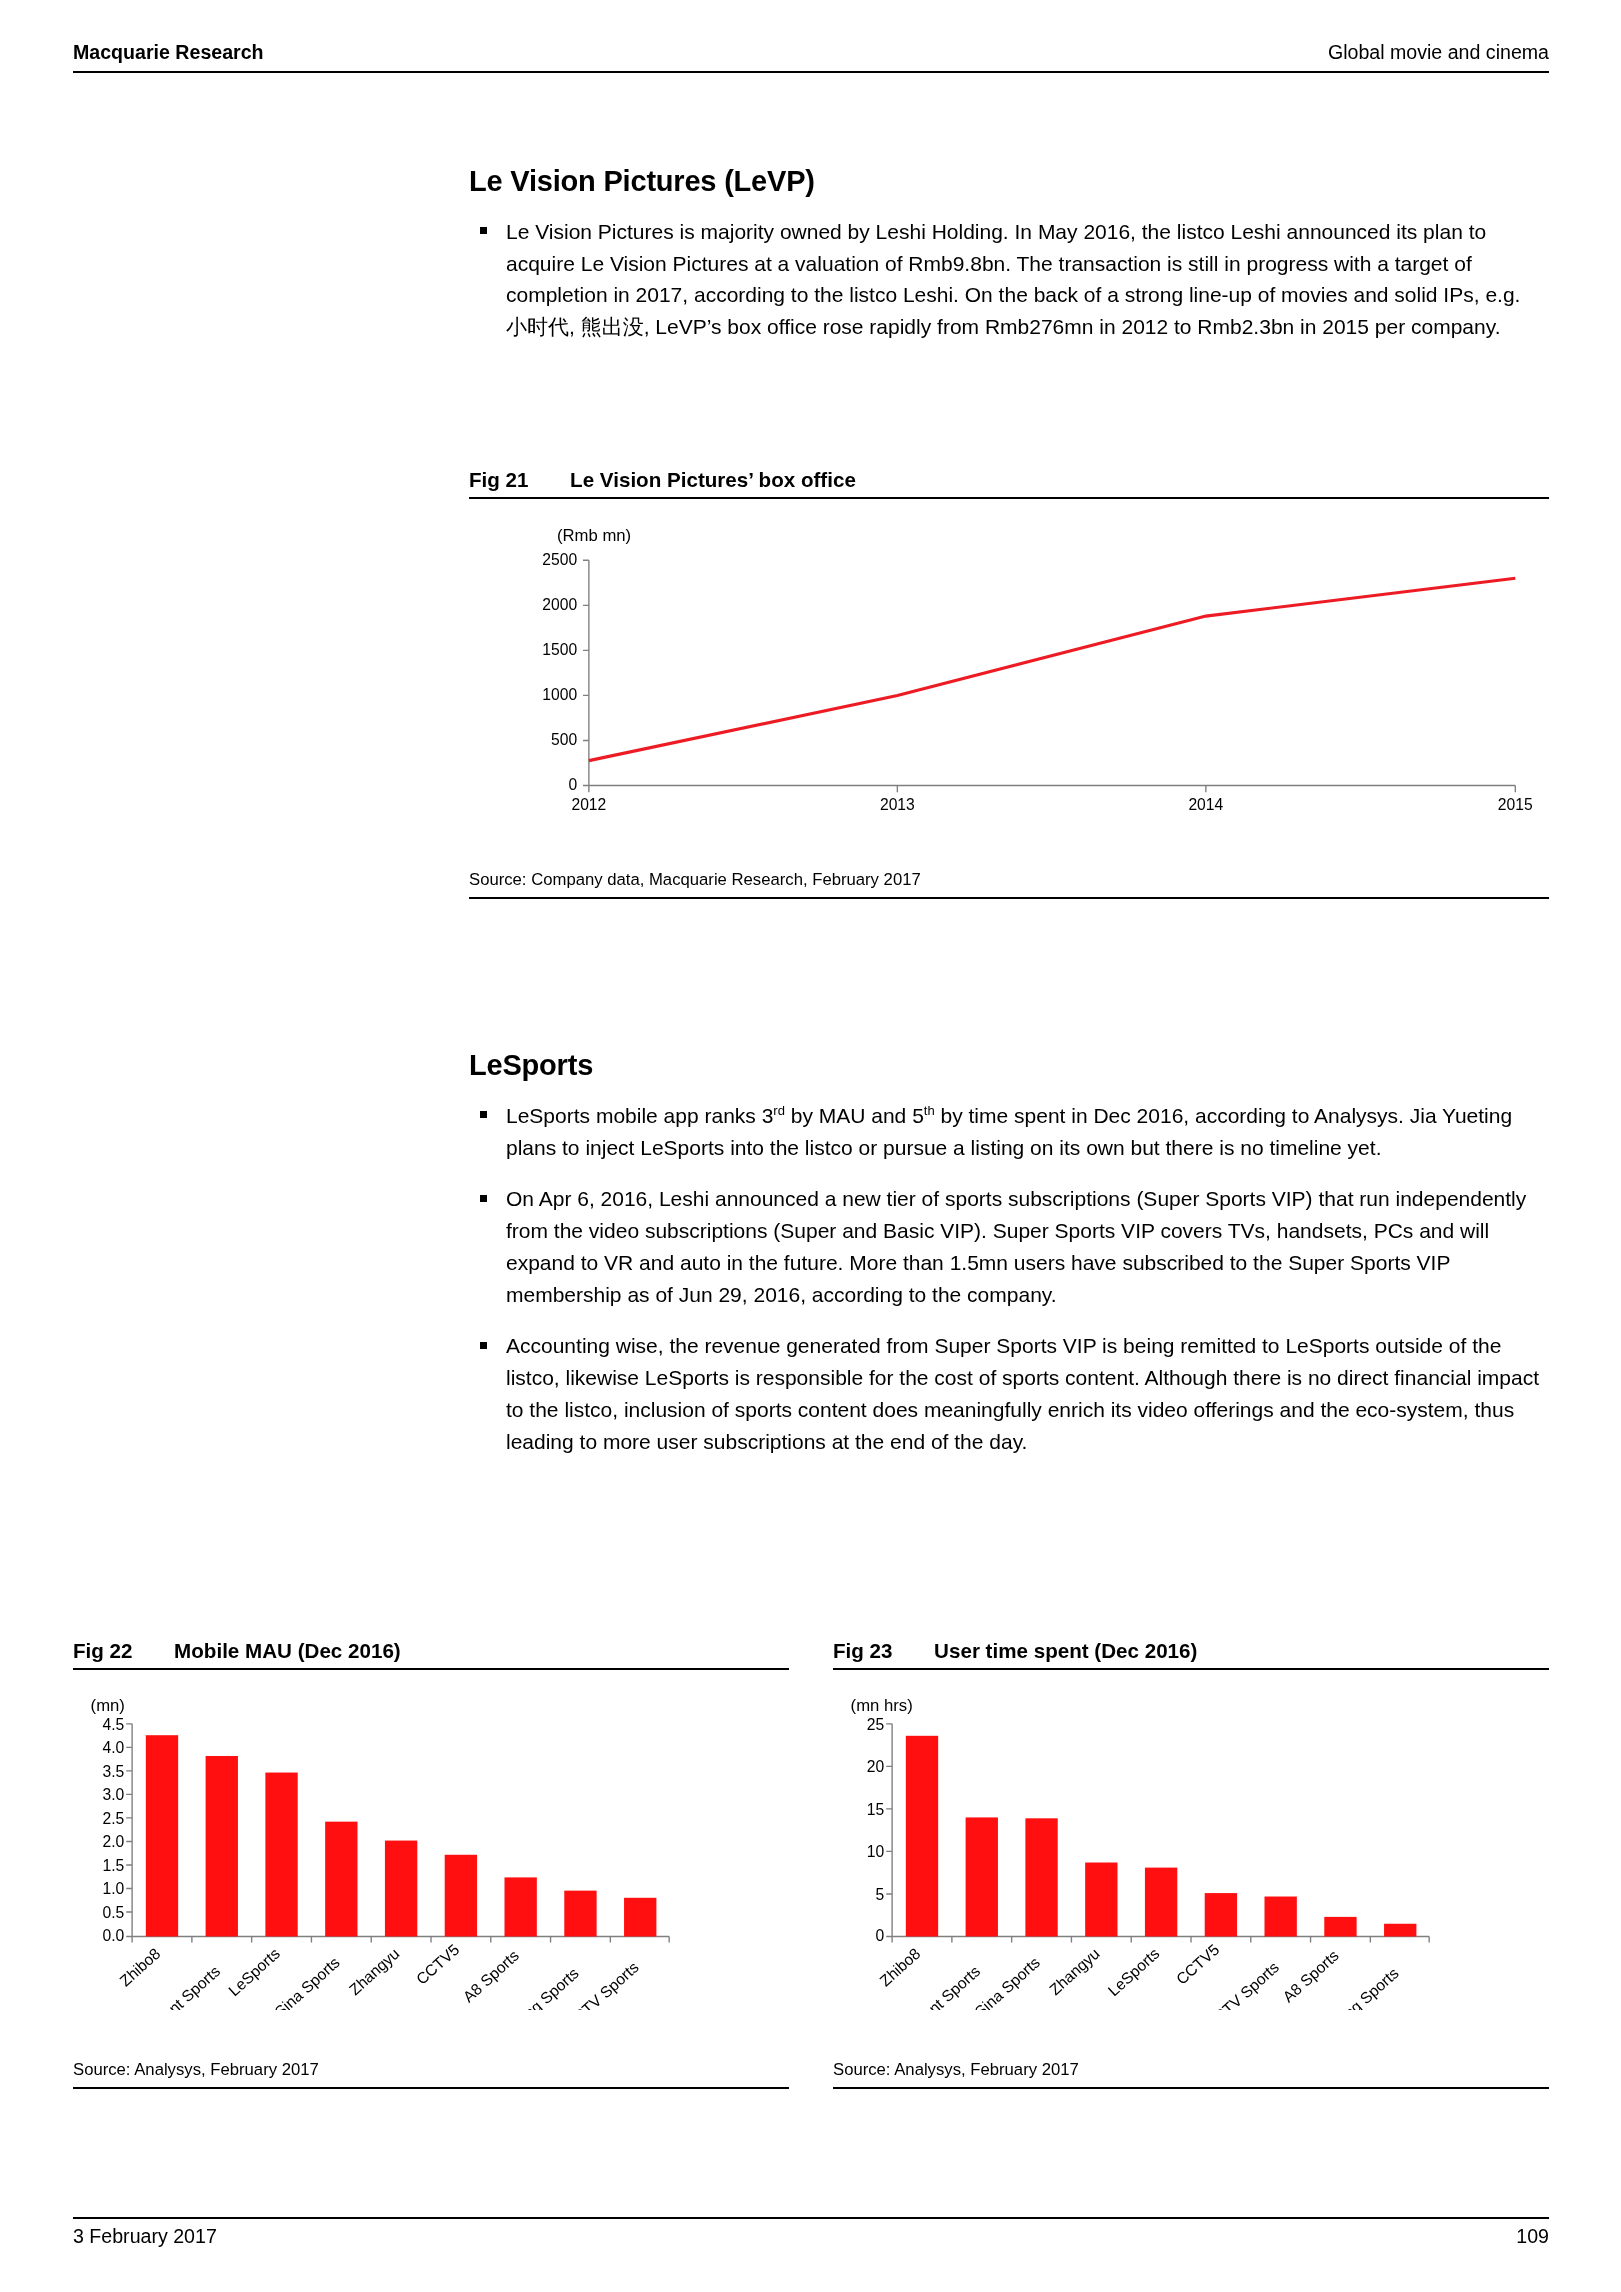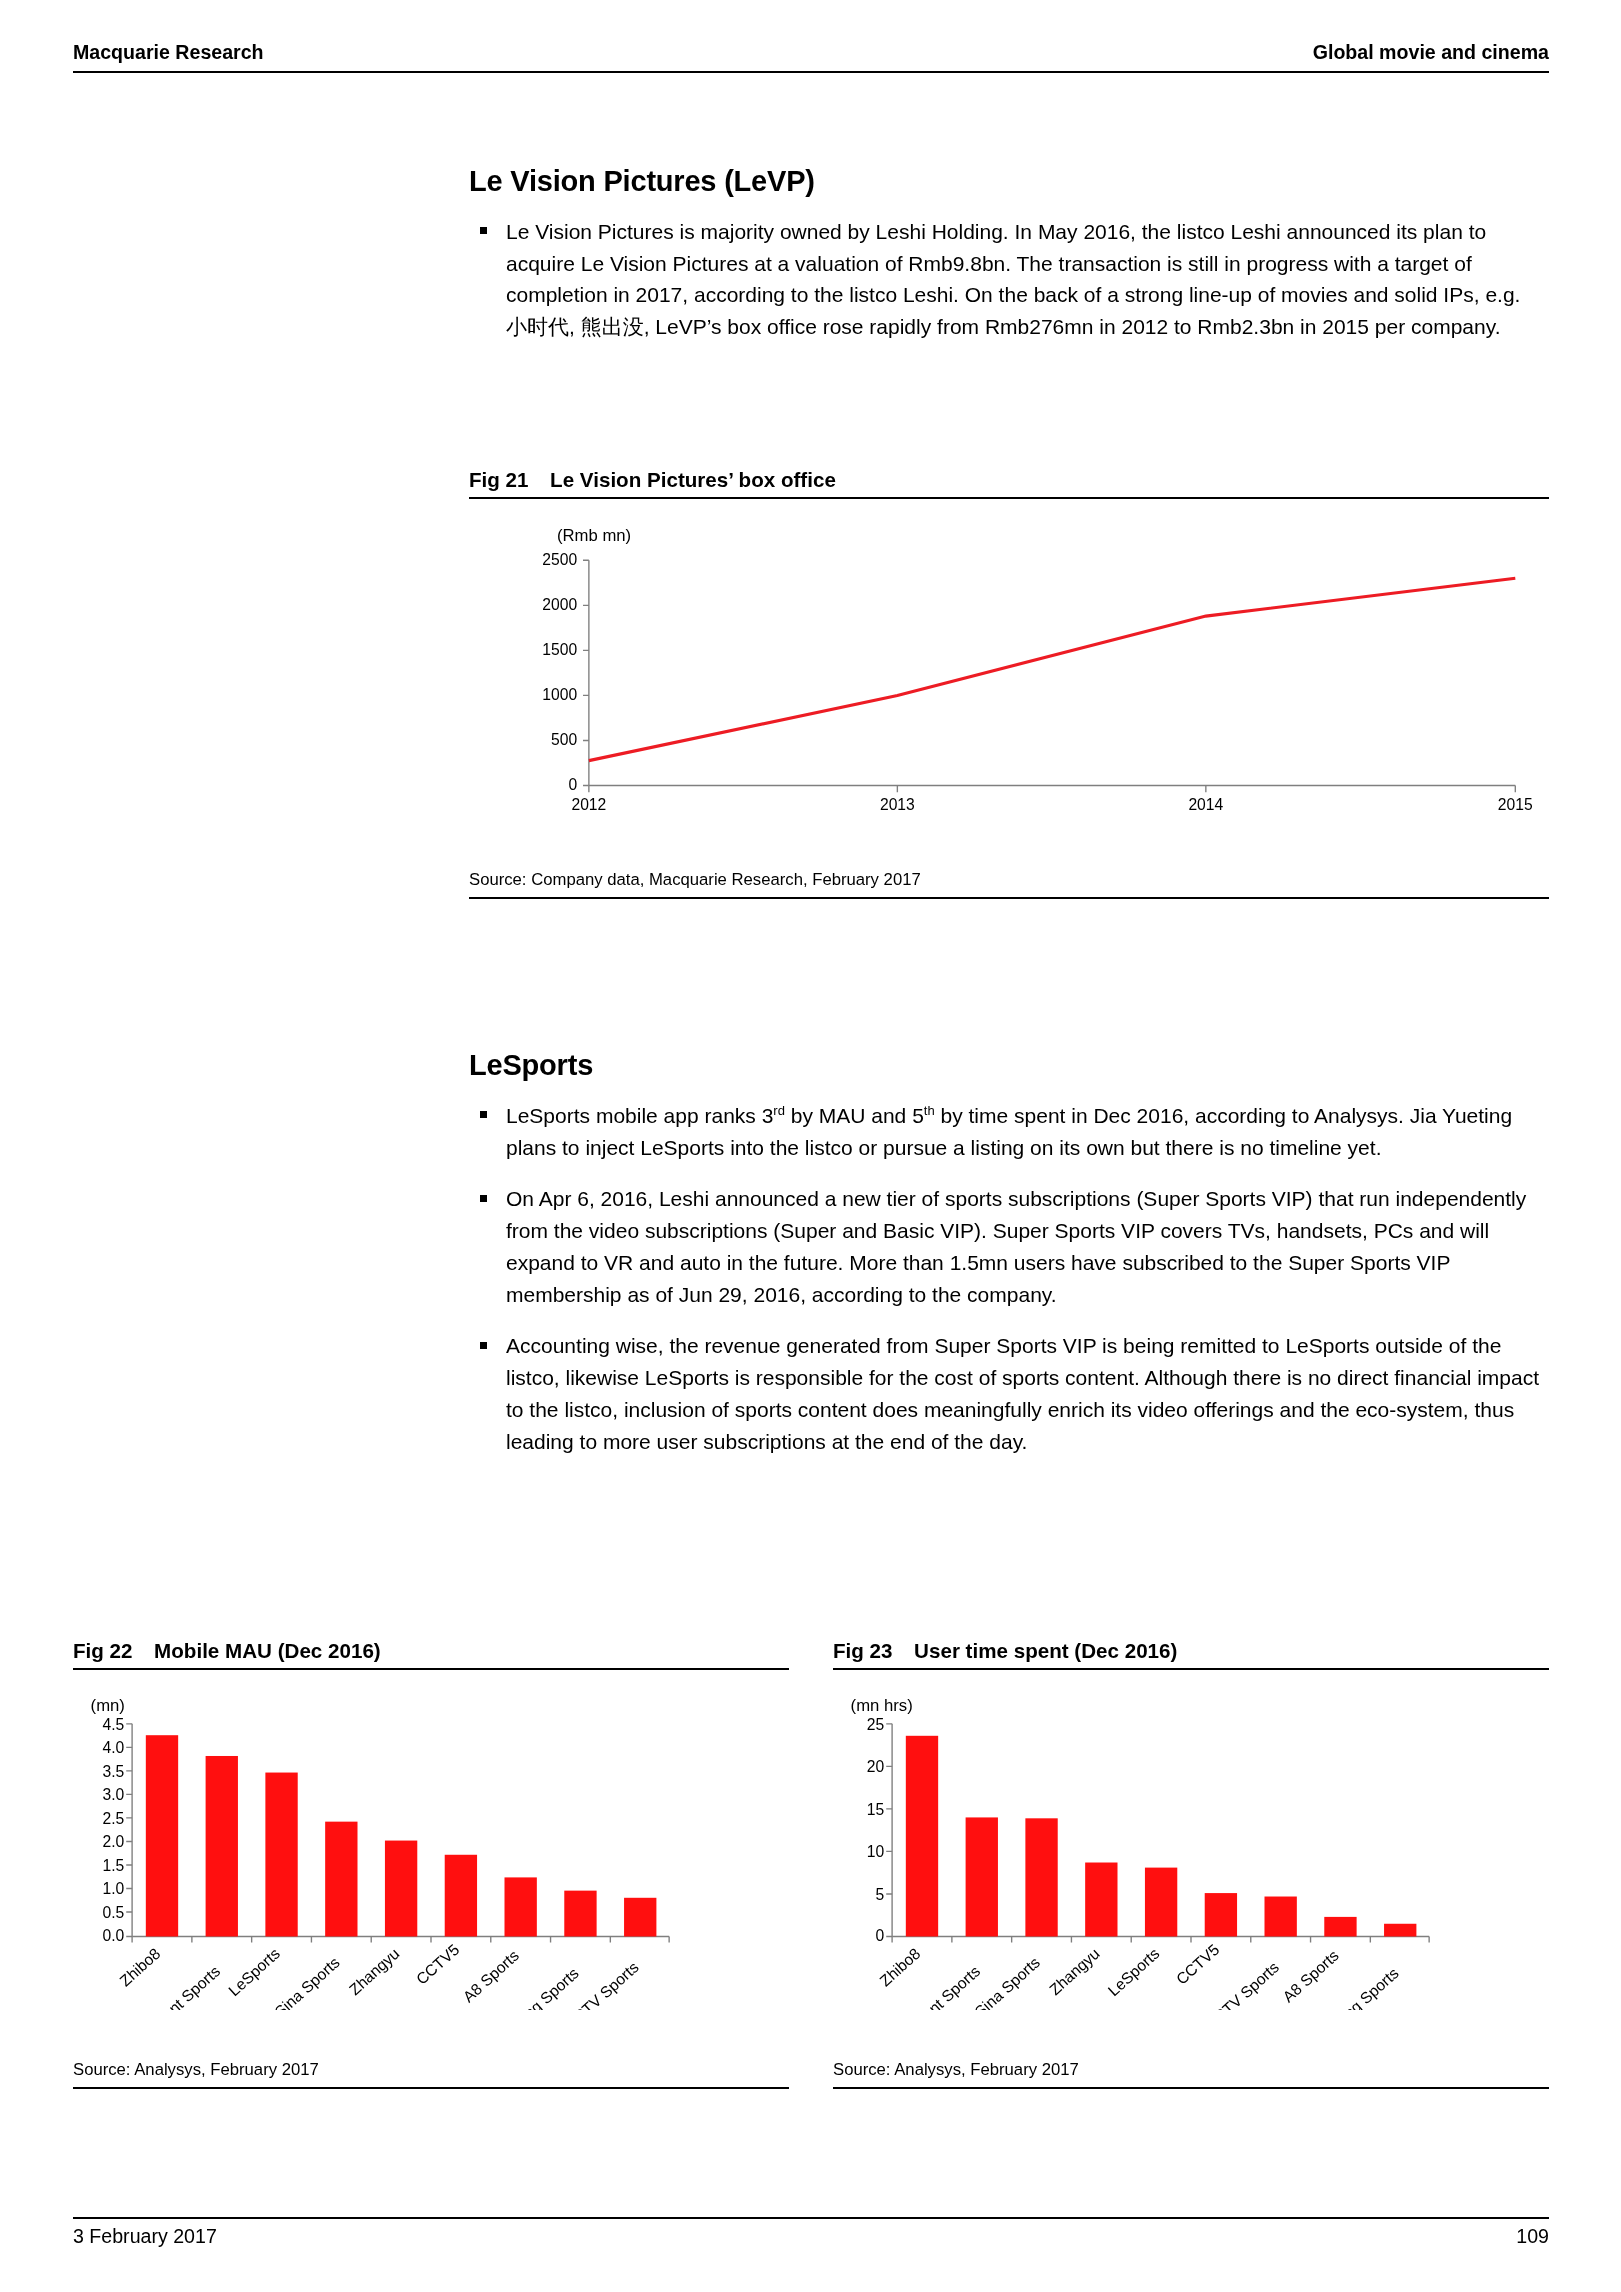--- a/index.html
+++ b/index.html
@@ -18,21 +18,21 @@
   .page { position: relative; width: 1621px; height: 2290px; }
 
   
   .runhead {
     position: absolute;
     left: 73px; top: 41px; width: 1476px;
     display: flex; justify-content: space-between; align-items: baseline;
     font-size: 19.6px;
   }
   .runhead .left { font-weight: bold; }
-  .runhead .right { font-weight: bold; }
+  .runhead .right { font-weight: normal; }
   .rule-head {
     position: absolute; left: 73px; top: 71px; width: 1476px;
     border-top: 2.9px solid #000; 
   }
 
   
   .col { position: absolute; left: 469px; width: 1080px; }
 
   h1.sec-title {
     font-size: 29px; font-weight: bold; margin: 0 0 17.6px 0;
@@ -53,21 +53,21 @@
     position: absolute;
     left: 2.9px; top: 11.8px;
     width: 6.9px; height: 6.9px;
     background: #000;
   }
   sup { font-size: 0.62em; vertical-align: super; line-height: 0; }
 
   
   .fig-head {
     display: flex; align-items: baseline;
-    font-size: 20.6px; font-weight: bold;
+    font-size: 20.6px; font-weight: bold; gap: 20px;
   }
   .fig-head .fignum { margin-right: 21.6px; }
   .fig-rule-top { border-top: 2.9px solid #000; margin-top: 4.9px; }
   .fig-rule-bot { border-top: 2.9px solid #000; margin-top: 2px; }
   .fig-source {
     font-size: 16.7px; padding-top: 5.9px; padding-bottom: 4.9px; margin-top: 44px;
   }
 
   
   .fig21 { position: absolute; left: 469px; top: 468px; width: 1080px; }

